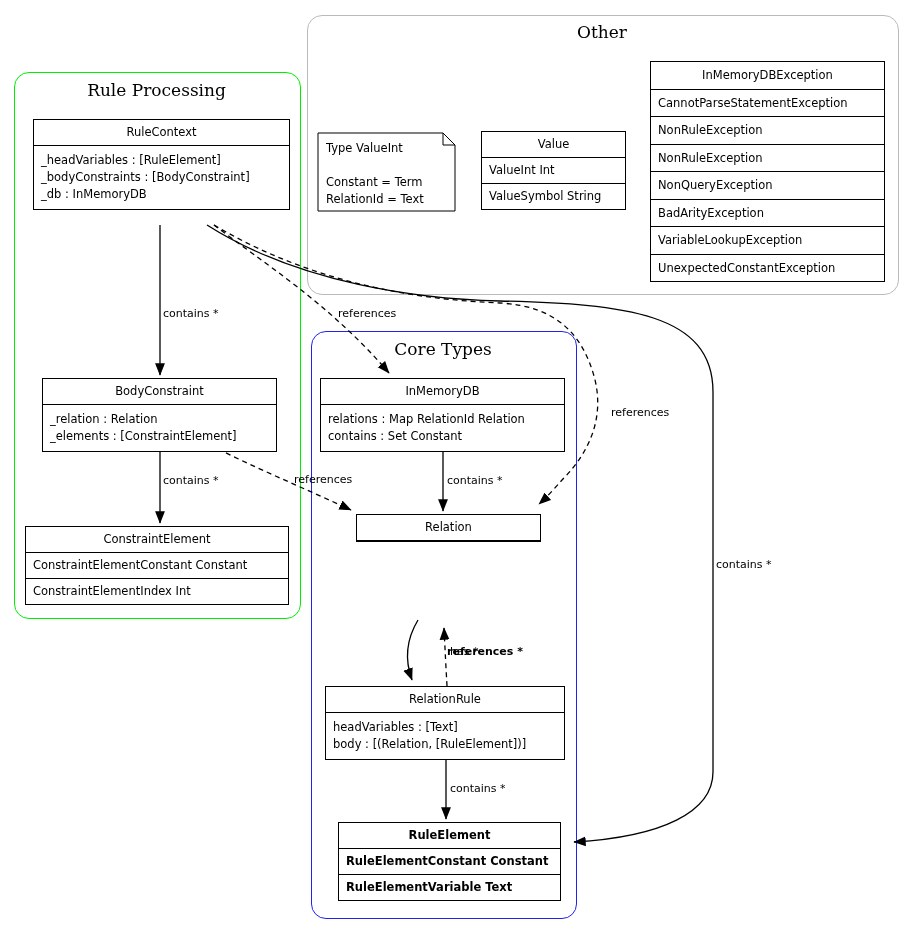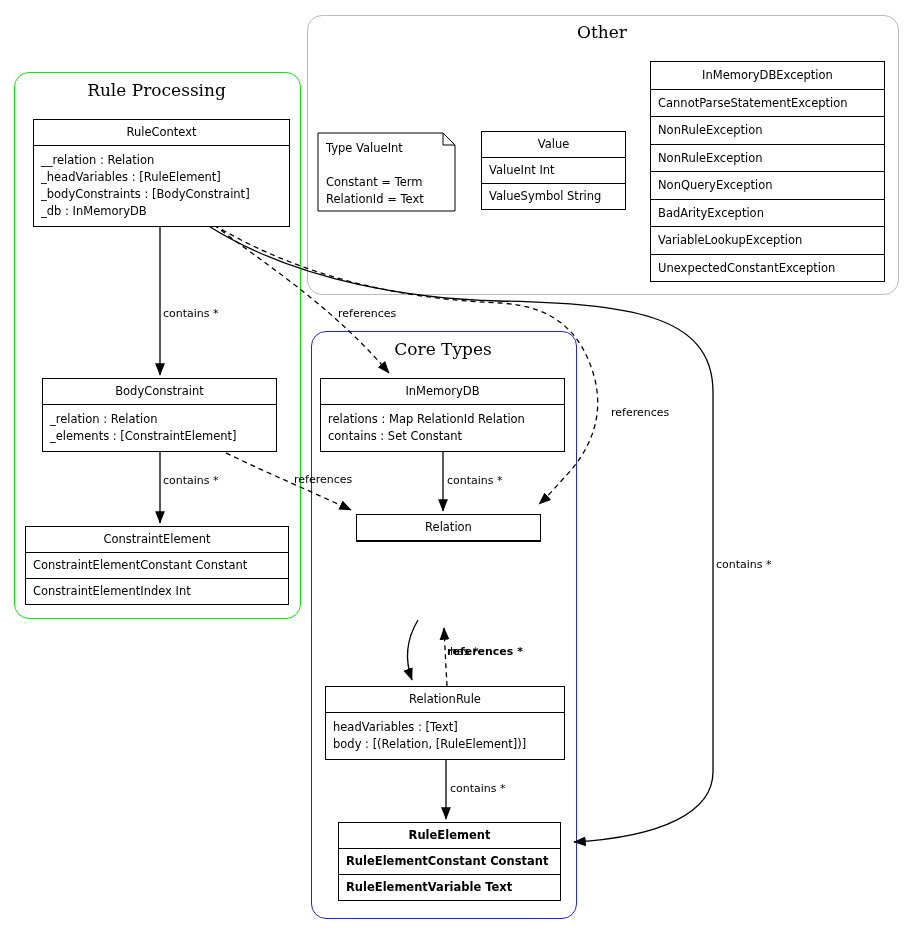--- a/index.html
+++ b/index.html
@@ -66,21 +66,20 @@
   <div class="note-text" style="left:318px;top:133px;width:137px;">
     <div>Type ValueInt</div>
     <div style="height:17px;"></div>
     <div>Constant = Term</div>
     <div>RelationId = Text</div>
   </div>
 
   <div class="box" style="left:33px;top:119px;width:255px;">
     <div class="box-title">RuleContext</div>
     <div class="attrs">
-      <div>__relation : Relation</div>
       <div>_headVariables : [RuleElement]</div>
       <div>_bodyConstraints : [BodyConstraint]</div>
       <div>_db : InMemoryDB</div>
     </div>
   </div>
 
   <div class="box" style="left:481px;top:131px;width:143px;">
     <div class="box-title">Value</div>
     <div class="row">ValueInt Int</div>
     <div class="row">ValueSymbol String</div>

